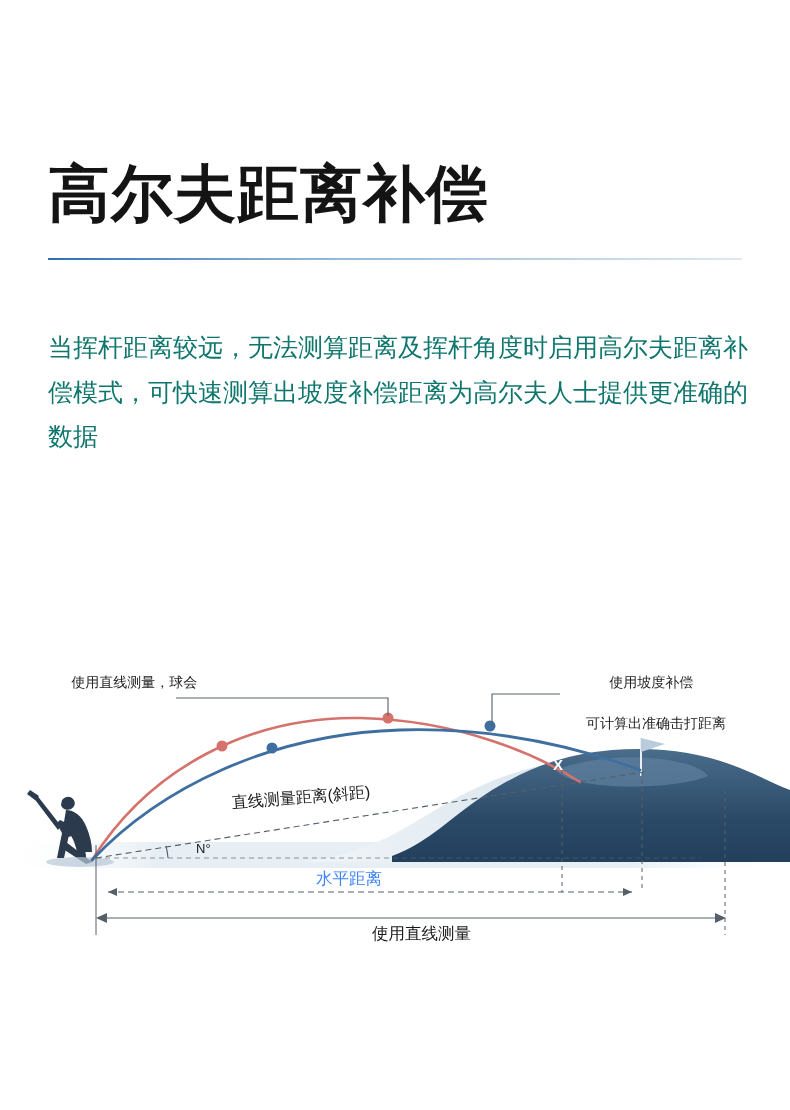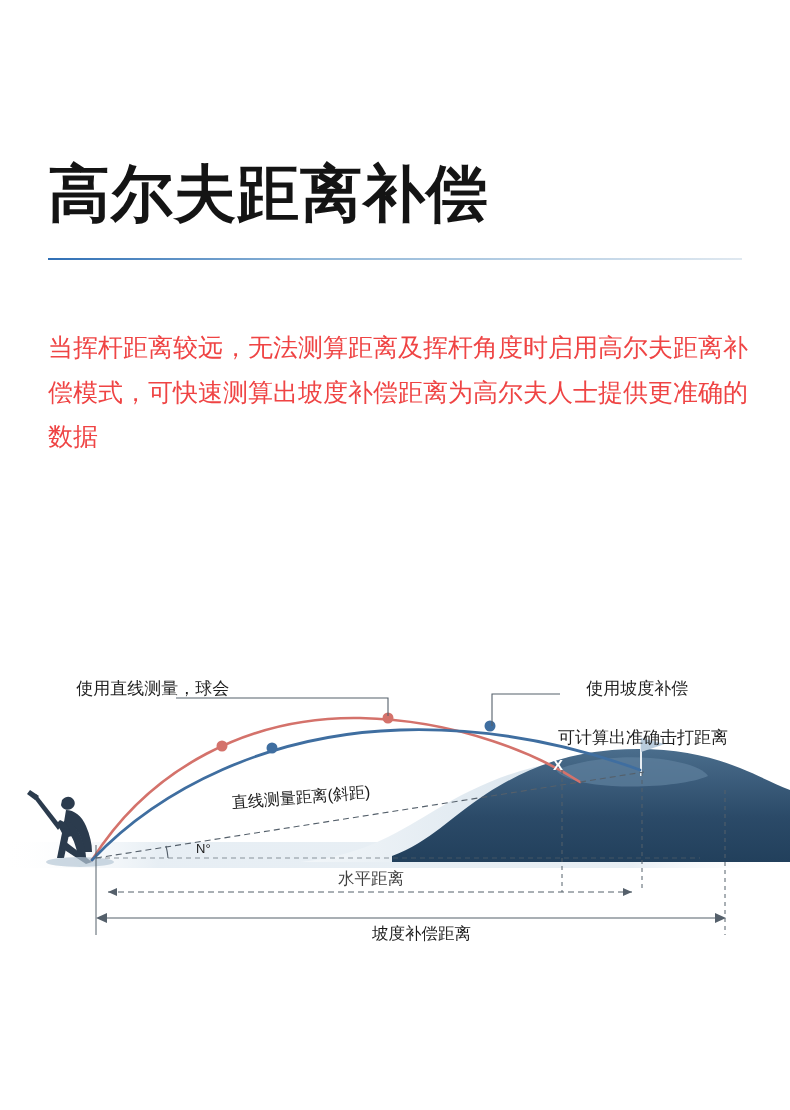--- a/index.html
+++ b/index.html
@@ -44,51 +44,51 @@
     background: linear-gradient(to right, #2f6fb5 0%, #8fb6d8 38%, #dfe8f0 100%);
   }
 
   .subtitle {
     position: absolute;
     left: 48px;
     top: 300px;
     width: 700px;
     font-size: 25px;
     line-height: 1.78;
-    color: #ef4444;
+    color: #0f766e;
     font-weight: 400;
   }
 
   
   .illustration {
     position: absolute;
     left: 0;
     top: 630px;
     width: 790px;
     height: 420px;
   }
   .illustration svg {
     display: block;
   }
 
   .anno {
     position: absolute;
-    font-size: 17px;
+    font-size: 14px;
     line-height: 1.45;
     color: #1f1f1f;
     white-space: pre;
   }
   .anno-left {
     left: 48px;
     top: 22px;
     text-align: left;
   }
   .anno-left .l2 { padding-left: 16px; display: block; }
   .anno-right {
-    left: 558px;
+    left: 586px;
     top: 22px;
     text-align: left;
   }
 
   .label-slope {
     position: absolute;
     left: 232px;
     top: 163px;
     font-size: 16px;
     color: #1a1a1a;
@@ -101,23 +101,22 @@
     left: 196px;
     top: 211px;
     font-size: 13px;
     color: #1a1a1a;
   }
   .label-horizontal {
     position: absolute;
     left: 316px;
     top: 238px;
     font-size: 16.5px;
-    color: #404040;
-    white-space: nowrap;
-    margin-left: 22px;
+    color: #3b82f6;
+    white-space: nowrap;
   }
   .label-compensated {
     position: absolute;
     left: 372px;
     top: 293px;
     font-size: 16.5px;
     color: #1a1a1a;
     white-space: nowrap;
   }
   .label-x {
@@ -232,17 +231,17 @@
     </div>
 
     <div class="anno anno-right">
       <span>使用坡度补偿</span>
       <span style="display:block">可计算出准确击打距离</span>
     </div>
 
     <div class="label-slope">直线测量距离(斜距)</div>
     <div class="label-angle">N°</div>
     <div class="label-horizontal">水平距离</div>
-    <div class="label-compensated">坡度补偿距离</div>
+    <div class="label-compensated">使用直线测量</div>
     <div class="label-x">X</div>
   </div>
 
 </div>
 
 </body></html>

